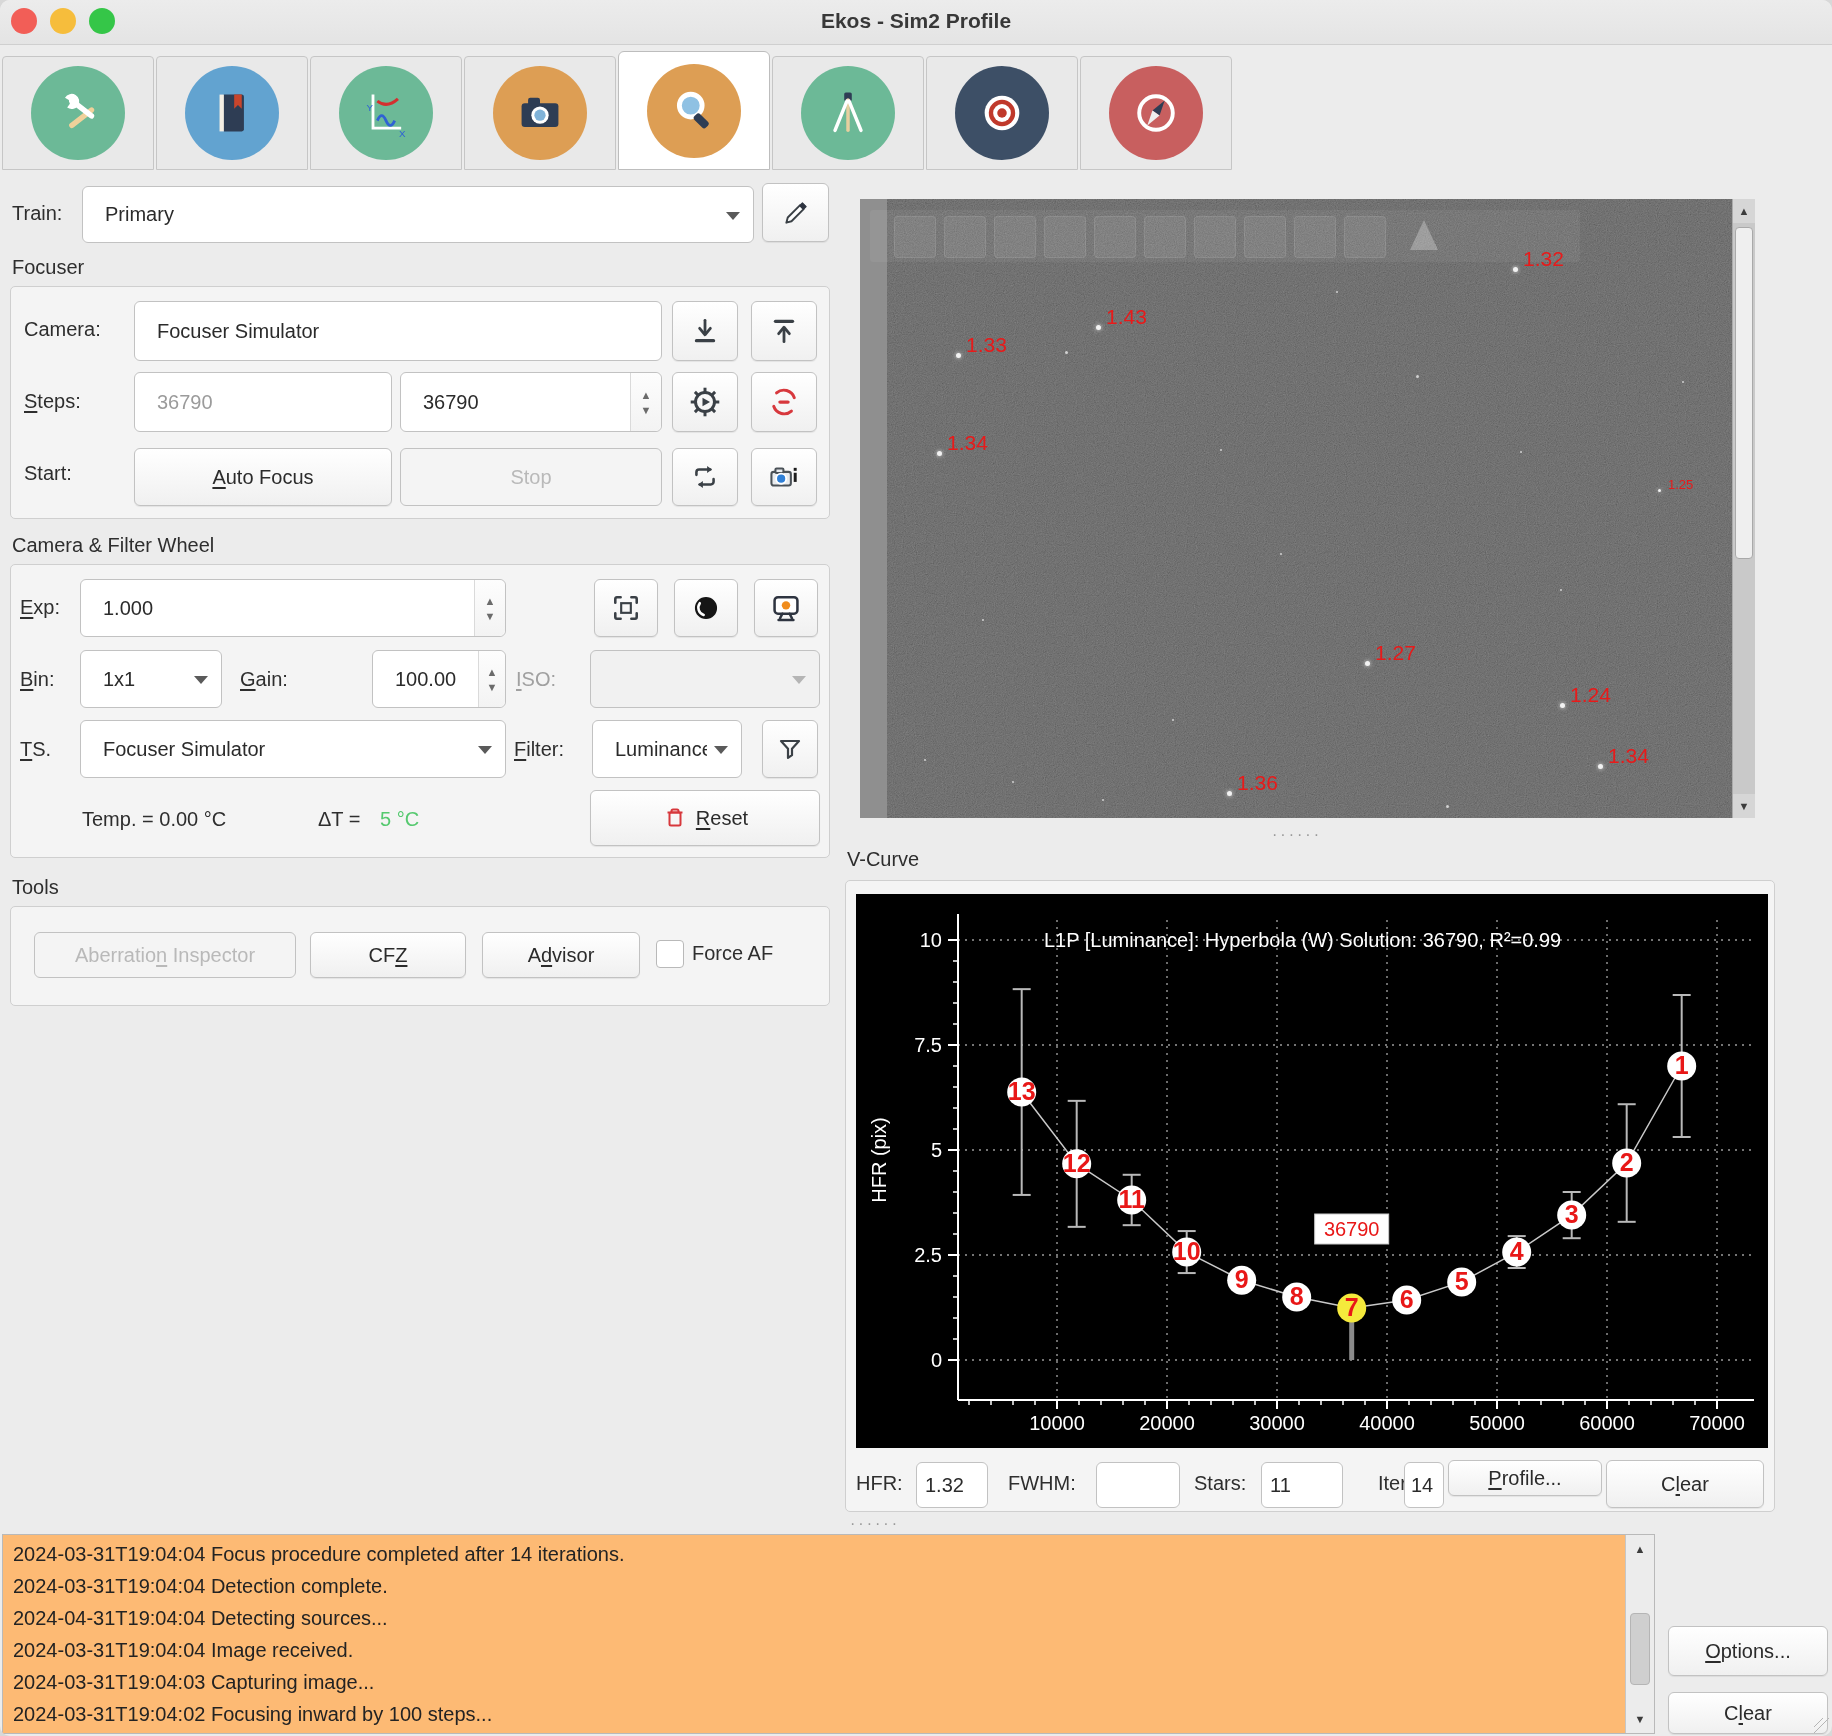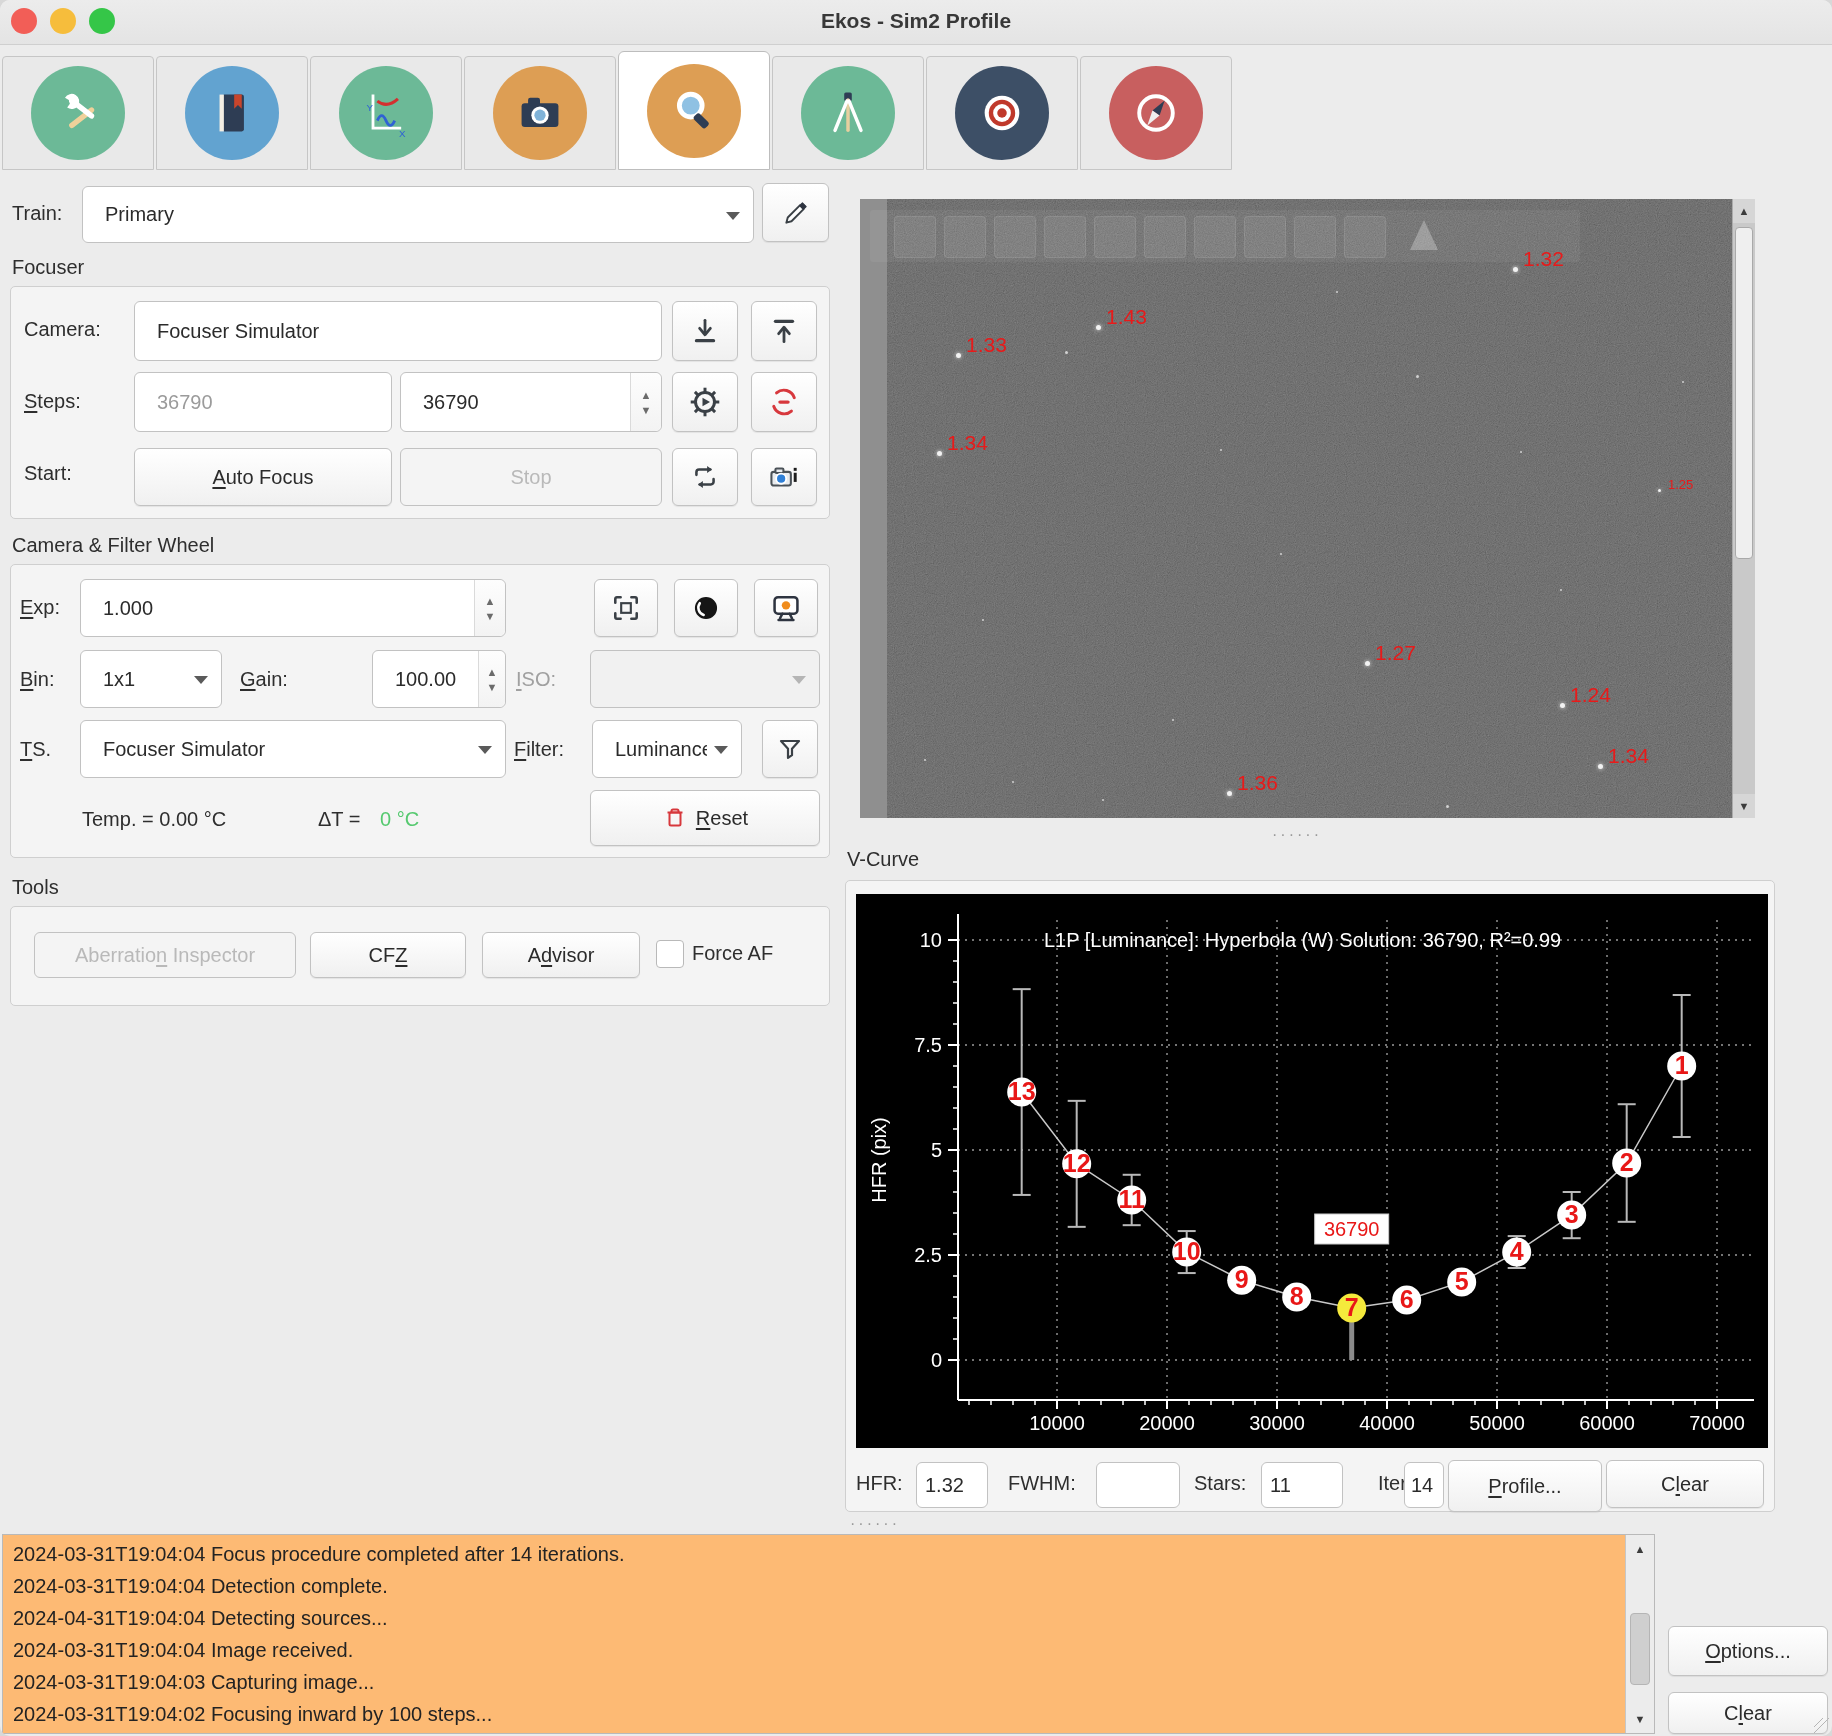--- a/index.html
+++ b/index.html
@@ -304,21 +304,21 @@
     <span class="chev"></span>
   </div>
   <div class="btn" style="left:762px;top:720px;width:56px;height:58px;">
     <svg width="28" height="28" viewBox="0 0 28 28" fill="none" stroke="#3a4046" stroke-width="2.2" stroke-linejoin="round">
       <path d="M5 6h18l-7 7.8v6.4l-4 2.6v-9z"></path>
     </svg>
   </div>
 
   <div class="lbl" style="left:82px;top:808px;">Temp. = 0.00 °C</div>
   <div class="lbl" style="left:318px;top:808px;">ΔT =</div>
-  <div class="lbl" id="delta-t-value" style="left: 380px; top: 808px; color: rgb(85, 201, 111);">0 °C</div>
+  <div class="lbl" id="delta-t-value" style="left: 380px; top: 808px; color: rgb(85, 201, 111);">5 °C</div>
   <div class="btn" style="left:590px;top:790px;width:230px;height:56px;">
     <svg width="26" height="26" viewBox="0 0 26 26" fill="none" stroke="#d7383d" stroke-width="2">
       <path d="M5.5 7.5h15"></path>
       <path d="M9.5 7.5V6a1.5 1.5 0 0 1 1.5-1.5h4A1.5 1.5 0 0 1 16.5 6v1.5"></path>
       <rect x="7.5" y="7.5" width="11" height="13" rx="1.5"></rect>
     </svg>
     <span><u>R</u>eset</span>
   </div>
 
   <div class="gtitle" style="left:12px;top:876px;">Tools</div>
@@ -582,21 +582,21 @@
     <span></span>
   </div>
   <div class="lbl" style="left:1194px;top:1472px;">Stars:</div>
   <div class="field" style="left:1261px;top:1462px;width:82px;height:46px;padding:0 8px;">
     <span>11</span>
   </div>
   <div class="lbl" style="left:1352px;top:1472px;margin-left:26px;">Iter:</div>
   <div class="field" style="left:1404px;top:1462px;width:40px;height:46px;padding:16px 6px;">
     <span>14</span>
   </div>
-  <div class="btn" style="left:1448px;top:1460px;width:154px;height:52px;">
+  <div class="btn" style="left:1448px;top:1460px;width:154px;height:36px;">
     <span><u>P</u>rofile...</span>
   </div>
   <div class="btn" style="left:1606px;top:1460px;width:158px;height:48px;">
     <span>C<u>l</u>ear</span>
   </div>
 
   <div class="splitter-dots" style="left:850px;top:1515px;">······</div>
   <div id="log-box">
     <div id="log-lines">
         <div class="log-line" style="top: 8px;">2024-03-31T19:04:04 Focus procedure completed after 14 iterations.</div>

